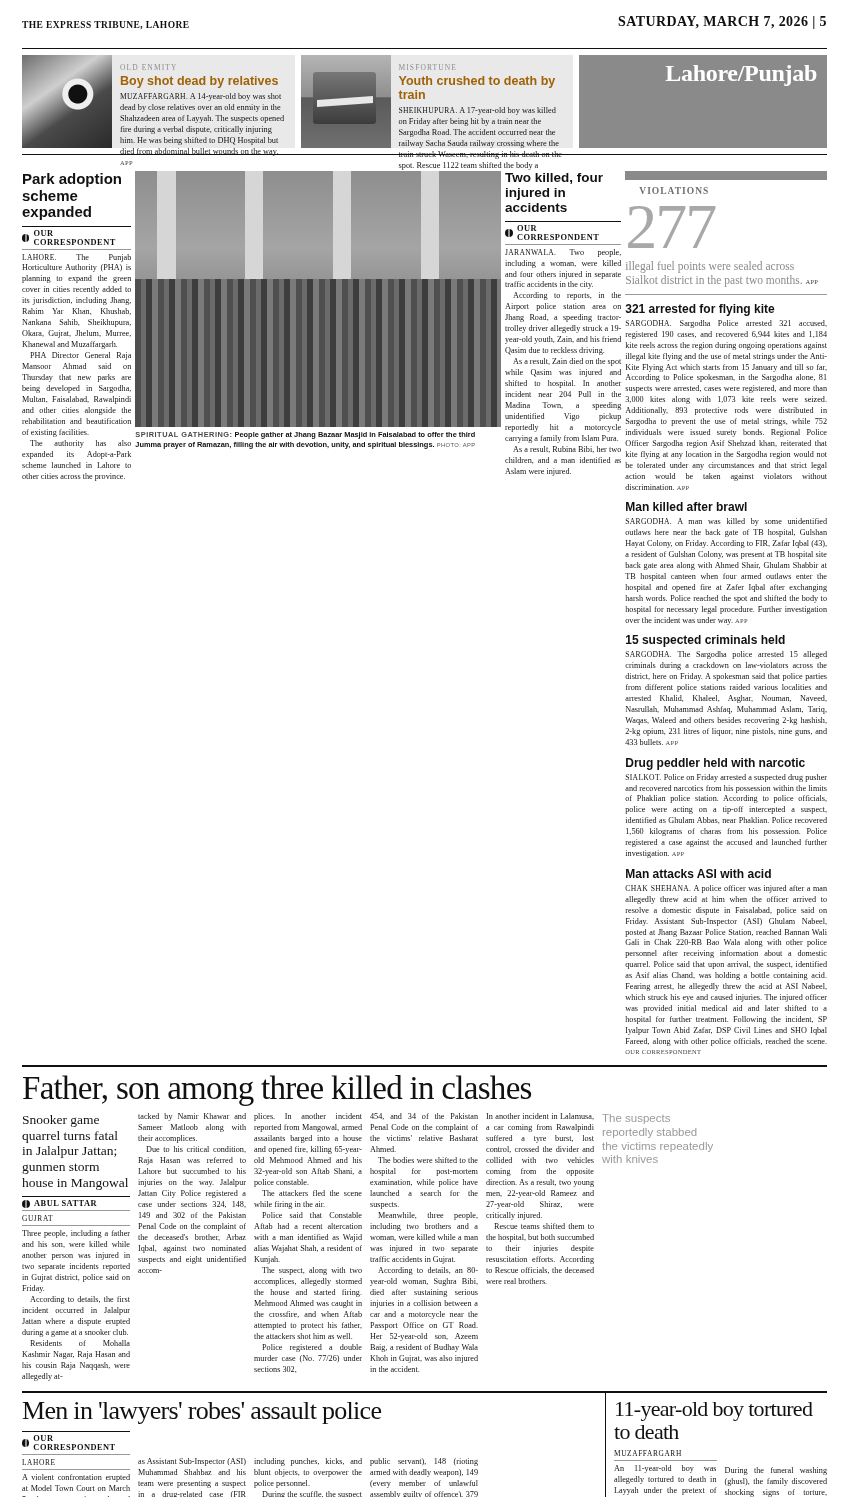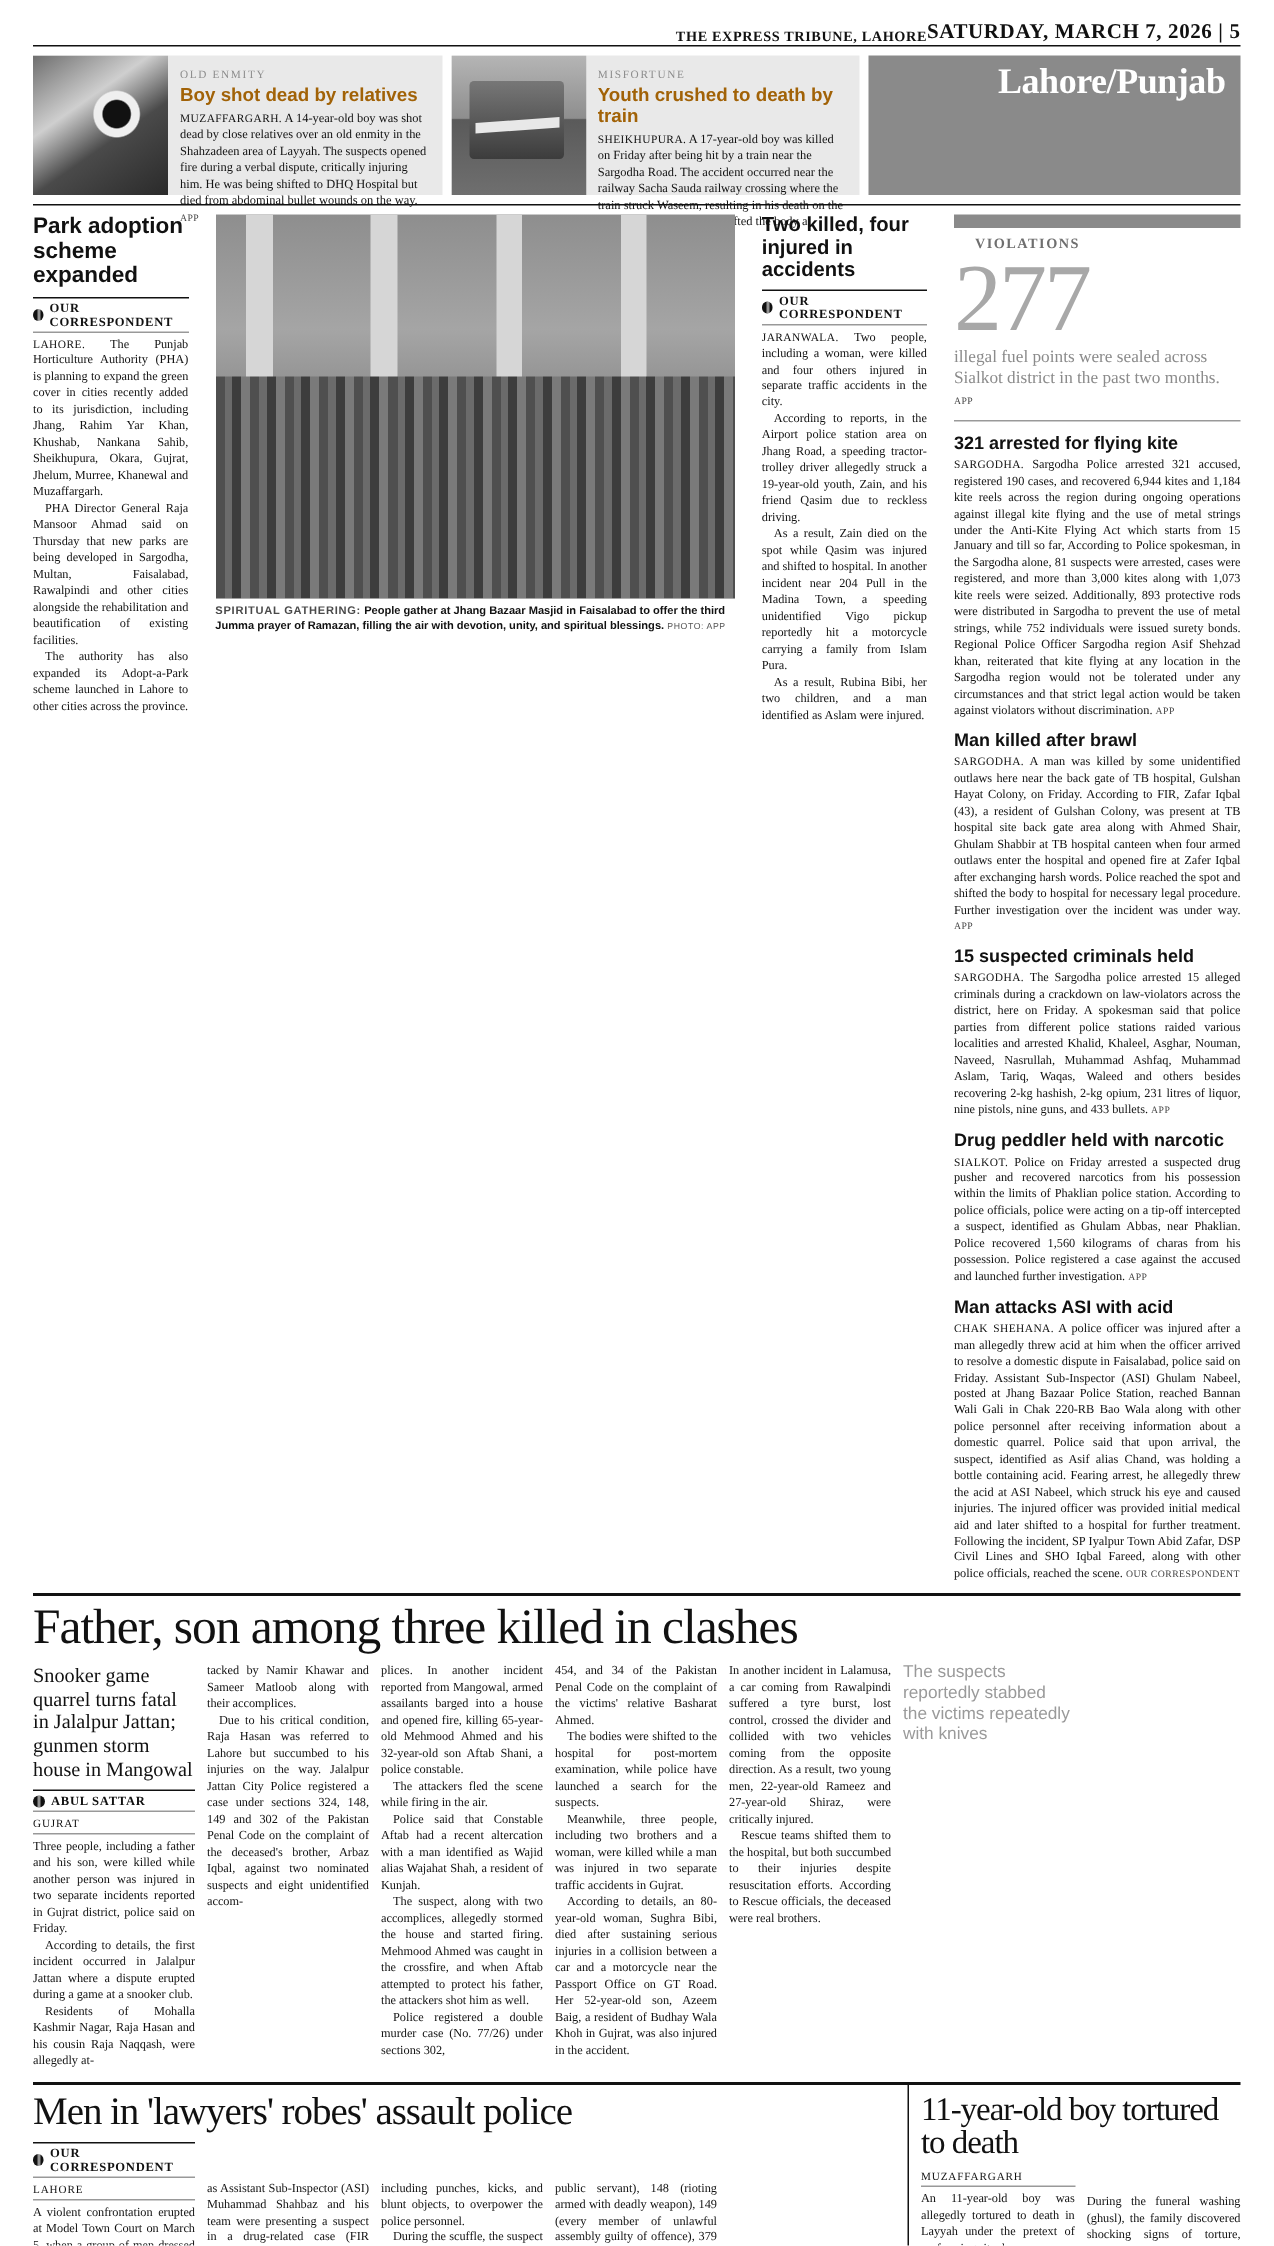--- a/index.html
+++ b/index.html
@@ -8,22 +8,22 @@
     width: 849px; height: 1497px;
     background: #ffffff;
     font-family: "Liberation Serif", serif;
     color: #111;
     position: relative;
     overflow: hidden;
   }
   .page { width:849px; height:1497px; position:relative; padding: 0 22px; }
 
   
-  .topbar { display:flex; justify-content:flex-end; align-items:flex-end;
-            padding-top:14px; padding-bottom:0; border-bottom:1.5px solid #111; }
+  .topbar { display:flex; justify-content:space-between; align-items:flex-end;
+            padding-top:14px; padding-bottom:18px; border-bottom:1.5px solid #111; }
   .topbar .left { font-family:"Liberation Serif",serif; font-size:9.5px; letter-spacing:.4px; font-weight:700; text-transform:uppercase; }
   .topbar .right { font-family:"Liberation Serif",serif; font-size:14px; letter-spacing:.4px; font-weight:700; text-transform:uppercase; }
 
   
   .teasers { display:flex; gap:6px; margin-top:6px; height:93px; }
   .teaser { display:flex; background:#e9e9e9; flex:1 1 0; }
   .teaser .ph { width:90px; flex:0 0 90px; position:relative; overflow:hidden; }
   .teaser .body { padding:8px 8px 5px 8px; flex:1; }
   .kicker { font-family:"Liberation Serif",serif; font-size:7.5px; letter-spacing:1.1px;
             color:#8d8d8d; text-transform:uppercase; margin-bottom:2px; }
@@ -33,21 +33,21 @@
   .dateline { font-variant:small-caps; font-size:7.6px; letter-spacing:.3px; }
   .agency { font-variant:small-caps; font-size:6.5px; color:#444; letter-spacing:.3px;}
 
   .section-mast { width:248px; background:#8a8a8a; position:relative; }
   .section-mast span { position:absolute; right:10px; top:5px; color:#fff;
      font-family:"Liberation Serif",serif; font-size:24px; font-weight:700; letter-spacing:-.3px;}
 
   .rule { border-top:1.2px solid #111; margin:6px 0 0 0; }
 
   
-  .grid { display:flex; gap:18px; margin-top:6px; }
+  .grid { display:flex; gap:4px; margin-top:16px; }
   .col-a { width:110px; }
   .col-photo { width:368px; }
   .col-c { width:117px; }
   .col-d { width:203px; }
 
   h2.hl { font-family:"Liberation Sans",sans-serif; font-weight:700;
           font-size:15px; line-height:1.1; margin:0 0 5px 0; }
   h2.hl.sm { font-size:13.5px; }
   .byline { display:flex; align-items:center; gap:4px; font-variant:small-caps;
             font-size:8.4px; letter-spacing:.5px; font-weight:700;

